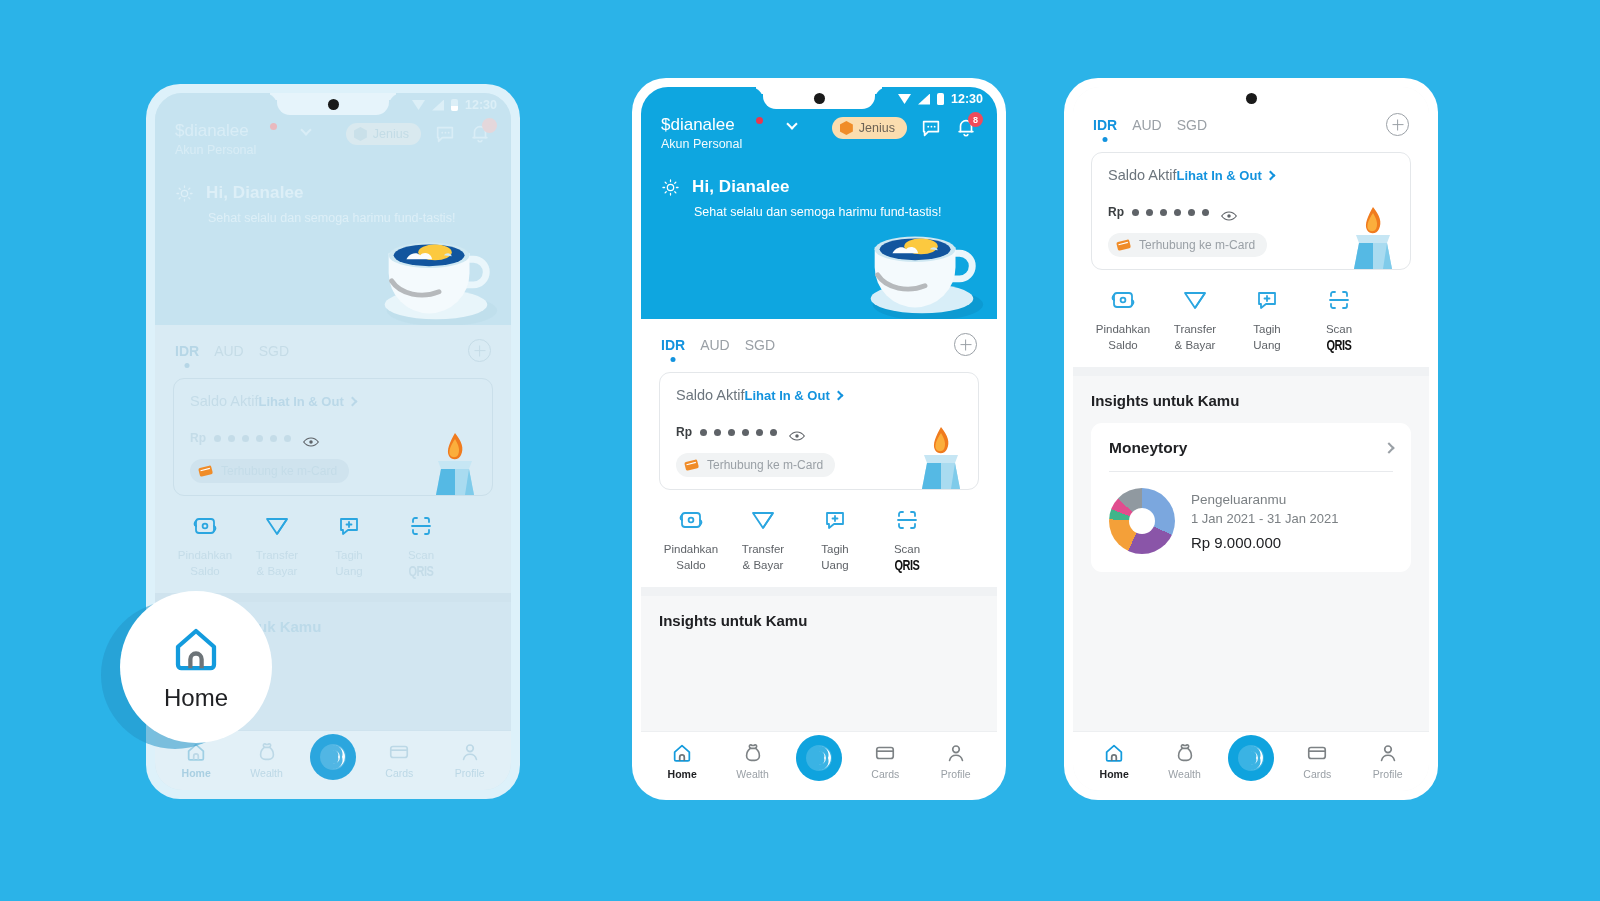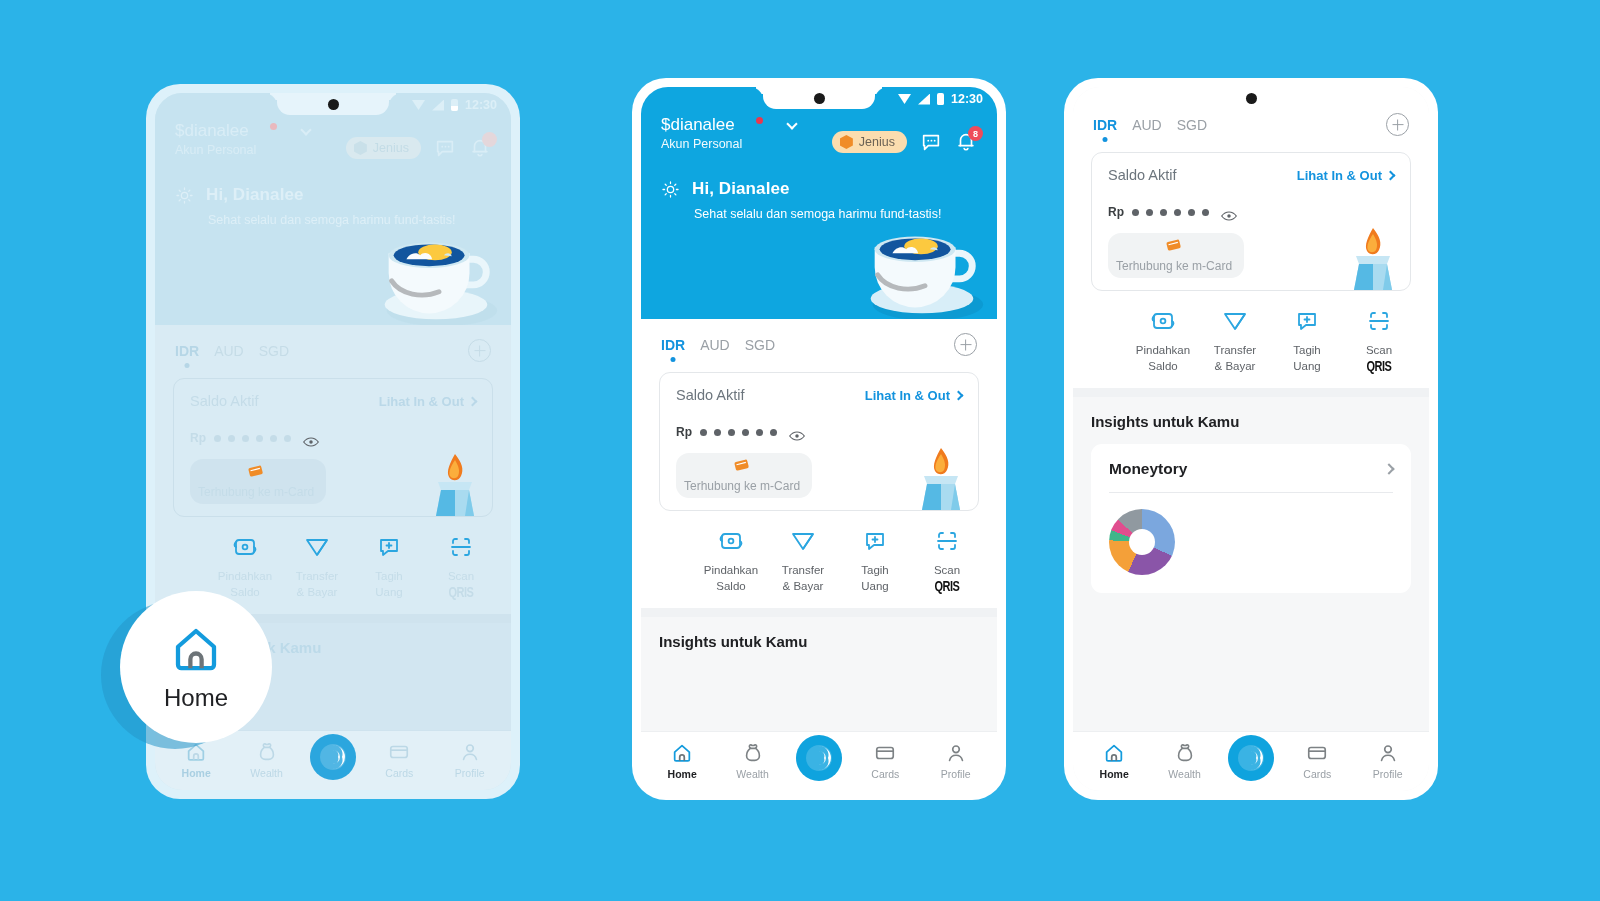--- a/index.html
+++ b/index.html
@@ -105,21 +105,21 @@
   .chev-d {
     width: 8px; height: 8px;
     border-right: 2px solid #fff; border-bottom: 2px solid #fff;
     transform: rotate(45deg); margin-left: 4px; margin-bottom: 3px;
   }
   .acct-sub { color: #fff; font-size: 12.5px; margin-top: 2px; opacity: .95; }
   .hdr.dim .acct-name, .hdr.dim .acct-sub { color: #D9EDF6; }
   .hdr.dim .chev-d { border-color: #D9EDF6; }
   .hdr.dim .acct-dot { background: #E9B9BE; }
 
-  .hdr-actions { display: flex; align-items: center; gap: 13px; margin-top: 16px; }
+  .hdr-actions { display: flex; align-items: center; gap: 13px; margin-top: 2px; }
   .jenius-pill {
     background: #FBDDAF; color: #6B6255;
     font-size: 12.5px; border-radius: 13px;
     padding: 4px 12px 4px 8px;
     display: flex; align-items: center; gap: 6px;
   }
   .hdr.dim .jenius-pill { background: #D9E9EF; color: #C3DCE6; }
   .hex {
     width: 13px; height: 14px; background: #F08C28;
     clip-path: polygon(50% 0, 100% 25%, 100% 75%, 50% 100%, 0 75%, 0 25%);
@@ -183,21 +183,21 @@
   .body.dim .plus-circle::before, .body.dim .plus-circle::after { background: #C5DCE7; }
 
   .balance-card {
     margin: 16px 18px 0 18px;
     border: 1px solid #E4E7EA; border-radius: 11px;
     padding: 14px 16px 12px 16px;
     position: relative; overflow: hidden;
     background: #fff;
   }
   .body.dim .balance-card { border-color: #CADFEA; background: transparent; }
-  .bc-row { display: flex; align-items: center; justify-content: space-between; }
+  .bc-row { display: flex; align-items: center; justify-content: flex-start; }
   .bc-title { font-size: 14.5px; color: #6C757D; }
   .bc-link { font-size: 13px; color: #1393DE; font-weight: 700; display: flex; align-items: center; gap: 5px; }
   .chev-r {
     width: 7px; height: 7px;
     border-right: 2.2px solid currentColor; border-top: 2.2px solid currentColor;
     transform: rotate(45deg);
   }
   .body.dim .bc-title { color: #C4DCE8; }
   .body.dim .bc-link { color: #BAD8E8; }
 
@@ -207,29 +207,29 @@
   .dots span { width: 7px; height: 7px; border-radius: 50%; background: #5F6368; }
   .eye { width: 16px; height: 10px; position: relative; margin-left: 4px; }
   .body.dim .rp { color: #C4DCE8; }
   .body.dim .dots span { background: #C4DCE8; }
 
   .mcard-pill {
     margin-top: 14px;
     background: #F1F3F4; border-radius: 13px;
     display: inline-flex; align-items: center; gap: 7px;
     padding: 5px 12px 5px 8px;
-    font-size: 12px; color: #9AA0A6; flex-direction: column;
+    font-size: 12px; color: #9AA0A6;
   }
   .body.dim .mcard-pill { background: #CFE3EE; color: #C4DCE8; }
   .mcard-ico { width: 16px; height: 14px; }
 
   .monas { position: absolute; right: 6px; bottom: -4px; width: 62px; height: 72px; }
 
   .actions {
-    display: flex; justify-content: flex-end;
+    display: flex; justify-content: flex-start;
     padding: 16px 14px 14px 14px;
   }
   .action { display: flex; flex-direction: column; align-items: center; width: 72px; }
   .action .lbl {
     margin-top: 8px; font-size: 11.5px; color: #5F6368;
     text-align: center; line-height: 1.35;
   }
   .body.dim .action .lbl { color: #C4DCE8; }
   .qris {
     font-family: "Liberation Sans", sans-serif;
@@ -820,20 +820,25 @@
         <div class="insights-wrap">
           <div class="insights-title">Insights untuk Kamu</div>
           <div class="insight-card">
             <div class="ic-head">
               <span class="t">Moneytory</span>
               <span class="ic-chev"></span>
             </div>
             <div class="ic-sep"></div>
             <div class="ic-body">
               <div class="donut" style="background: conic-gradient(#7BA7DE 0deg 115deg, #8A55A8 115deg 205deg, #F4A039 205deg 273deg, #3FB58A 273deg 291deg, #E04D8E 291deg 313deg, #9099A0 313deg 360deg);"></div>
+              <div class="ic-meta">
+                <div class="l1">Pengeluaranmu</div>
+                <div class="l2">1 Jan 2021 - 31 Jan 2021</div>
+                <div class="l3">Rp 9.000.000</div>
+              </div>
             </div>
           </div>
         </div>
       </div>
 
       <div class="navbar">
         <div class="nav-item active">
           <svg width="22" height="22" viewBox="0 0 24 24" fill="none" stroke="#139BDD" stroke-width="1.9">
               <path d="M4 11l8-7 8 7v8a1.5 1.5 0 01-1.5 1.5h-13A1.5 1.5 0 014 19z" stroke-linejoin="round"></path>
               <path d="M9.5 20.5v-4a2.5 2.5 0 015 0v4" stroke="#6D7478"></path>

